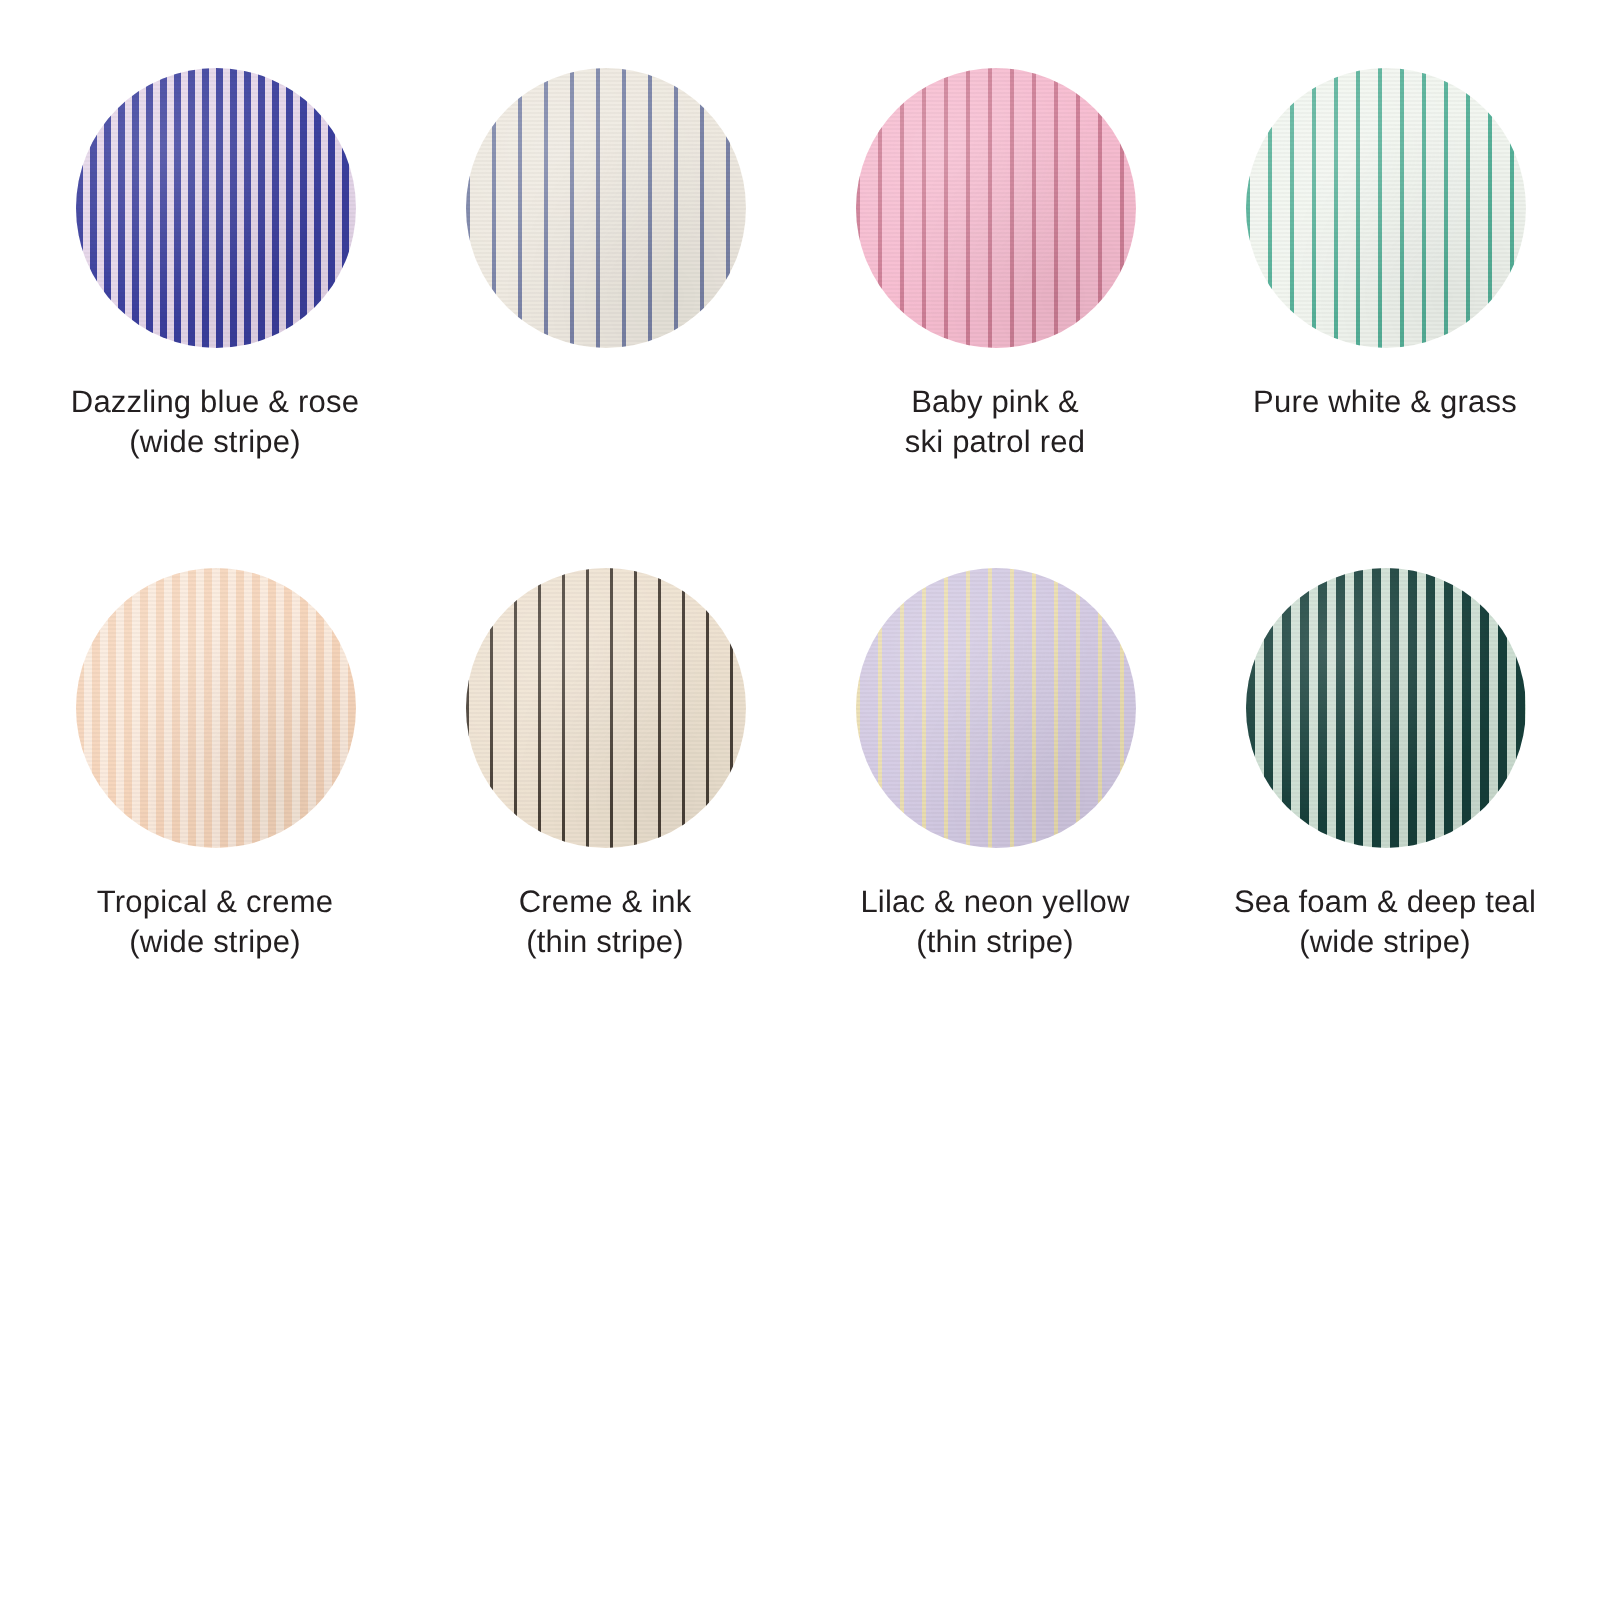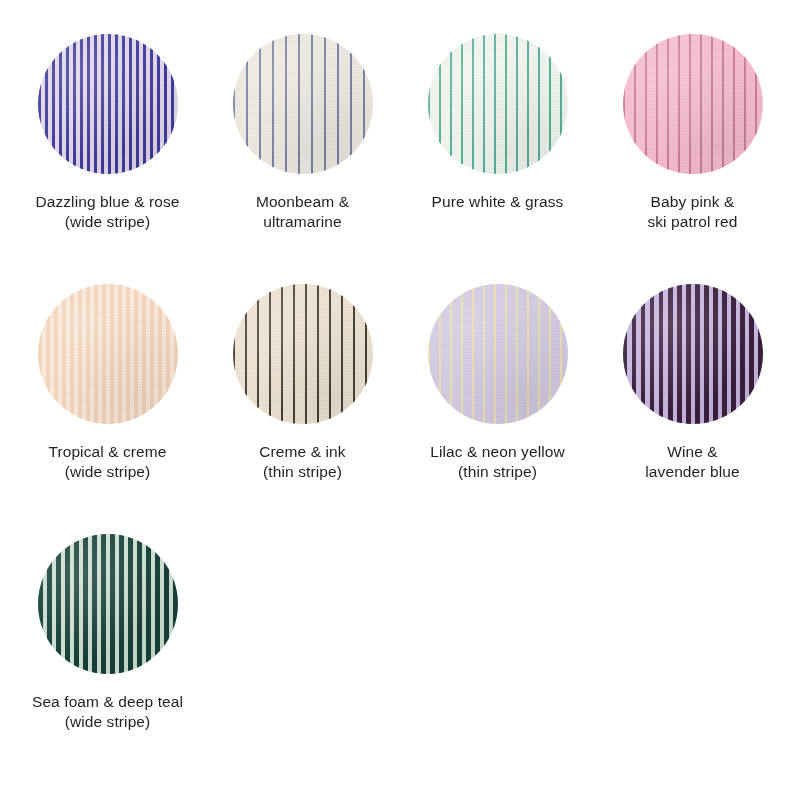--- a/index.html
+++ b/index.html
@@ -94,58 +94,51 @@
 <div class="swatch-grid">
 
   <div class="swatch-cell row-1">
     <div class="swatch-disc" style="background: repeating-linear-gradient(90deg, rgb(59, 63, 158) 0px, rgb(59, 63, 158) 3.5px, rgb(230, 215, 234) 3.5px, rgb(230, 215, 234) 7px);"></div>
     <div class="swatch-label">Dazzling blue &amp; rose
 (wide stripe)</div>
   </div>
 
   <div class="swatch-cell row-1">
     <div class="swatch-disc" style="background: repeating-linear-gradient(90deg, rgb(123, 132, 168) 0px, rgb(123, 132, 168) 2.08px, rgb(239, 234, 225) 2.08px, rgb(239, 234, 225) 13px);"></div>
-    <div class="swatch-label">Moonbeam &amp;
-ultramarine</div>
-  </div>
-
-  <div class="swatch-cell row-1">
-    <div class="swatch-disc" style="background: repeating-linear-gradient(90deg, rgb(87, 178, 154) 0px, rgb(87, 178, 154) 1.76px, rgb(242, 246, 240) 1.76px, rgb(242, 246, 240) 11px);"></div>
-    <div class="swatch-label">Pure white &amp; grass</div>
   </div>
 
   <div class="swatch-cell row-1">
     <div class="swatch-disc" style="background: repeating-linear-gradient(90deg, rgb(207, 127, 151) 0px, rgb(207, 127, 151) 1.87px, rgb(247, 189, 209) 1.87px, rgb(247, 189, 209) 11px);"></div>
     <div class="swatch-label">Baby pink &amp;
 ski patrol red</div>
+  </div>
+
+  <div class="swatch-cell row-1">
+    <div class="swatch-disc" style="background: repeating-linear-gradient(90deg, rgb(87, 178, 154) 0px, rgb(87, 178, 154) 1.76px, rgb(242, 246, 240) 1.76px, rgb(242, 246, 240) 11px);"></div>
+    <div class="swatch-label">Pure white &amp; grass</div>
   </div>
 
   <div class="swatch-cell row-2">
     <div class="swatch-disc" style="background: repeating-linear-gradient(90deg, rgb(246, 213, 187) 0px, rgb(246, 213, 187) 4px, rgb(251, 235, 221) 4px, rgb(251, 235, 221) 8px);"></div>
     <div class="swatch-label">Tropical &amp; creme
 (wide stripe)</div>
   </div>
 
   <div class="swatch-cell row-2">
     <div class="swatch-disc" style="background: repeating-linear-gradient(90deg, rgb(74, 65, 56) 0px, rgb(74, 65, 56) 1.56px, rgb(239, 227, 210) 1.56px, rgb(239, 227, 210) 12px);"></div>
     <div class="swatch-label">Creme &amp; ink
 (thin stripe)</div>
   </div>
 
   <div class="swatch-cell row-2">
     <div class="swatch-disc" style="background: repeating-linear-gradient(90deg, rgb(236, 223, 178) 0px, rgb(236, 223, 178) 1.76px, rgb(212, 203, 228) 1.76px, rgb(212, 203, 228) 11px);"></div>
     <div class="swatch-label">Lilac &amp; neon yellow
 (thin stripe)</div>
   </div>
 
-  <div class="swatch-cell row-2">
-    <div class="swatch-disc" style="background: repeating-linear-gradient(90deg, rgb(60, 31, 61) 0px, rgb(60, 31, 61) 4.5px, rgb(200, 184, 226) 4.5px, rgb(200, 184, 226) 9px);"></div>
-    <div class="swatch-label">Wine &amp;
-lavender blue</div>
-  </div>
 
   <div class="swatch-cell row-3">
     <div class="swatch-disc" style="background: repeating-linear-gradient(90deg, rgb(23, 64, 59) 0px, rgb(23, 64, 59) 4.5px, rgb(207, 224, 212) 4.5px, rgb(207, 224, 212) 9px);"></div>
     <div class="swatch-label">Sea foam &amp; deep teal
 (wide stripe)</div>
   </div>
 
 
 
   <div class="swatch-cell row-3"></div>

